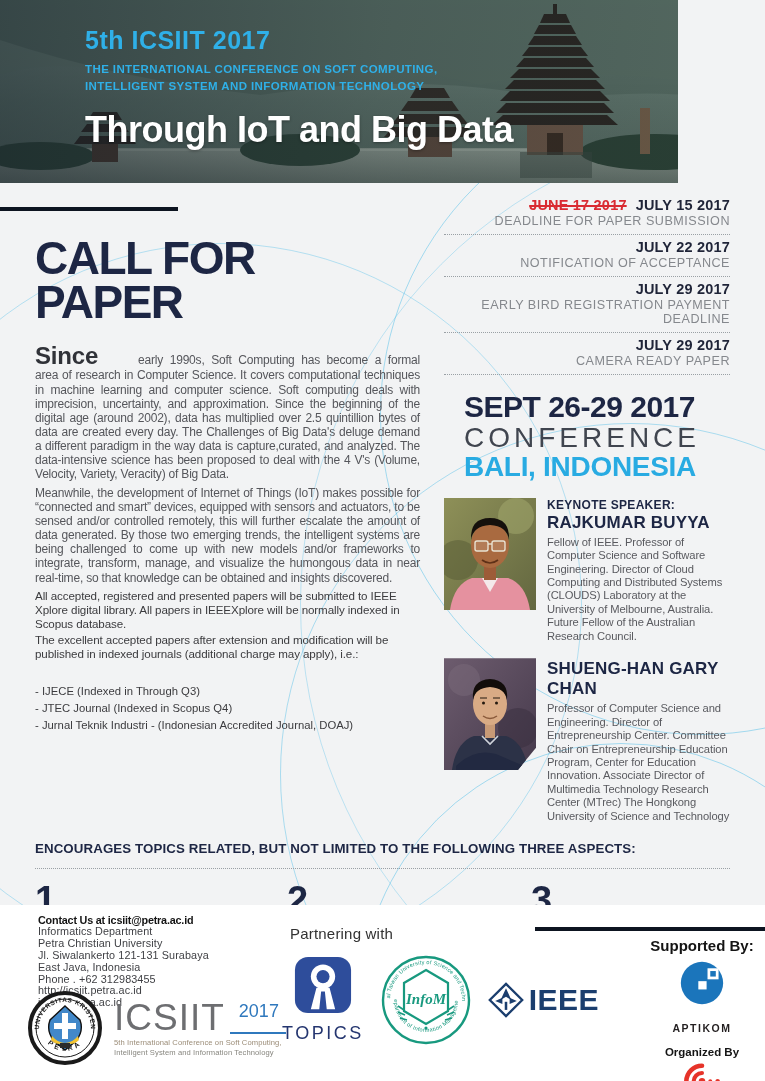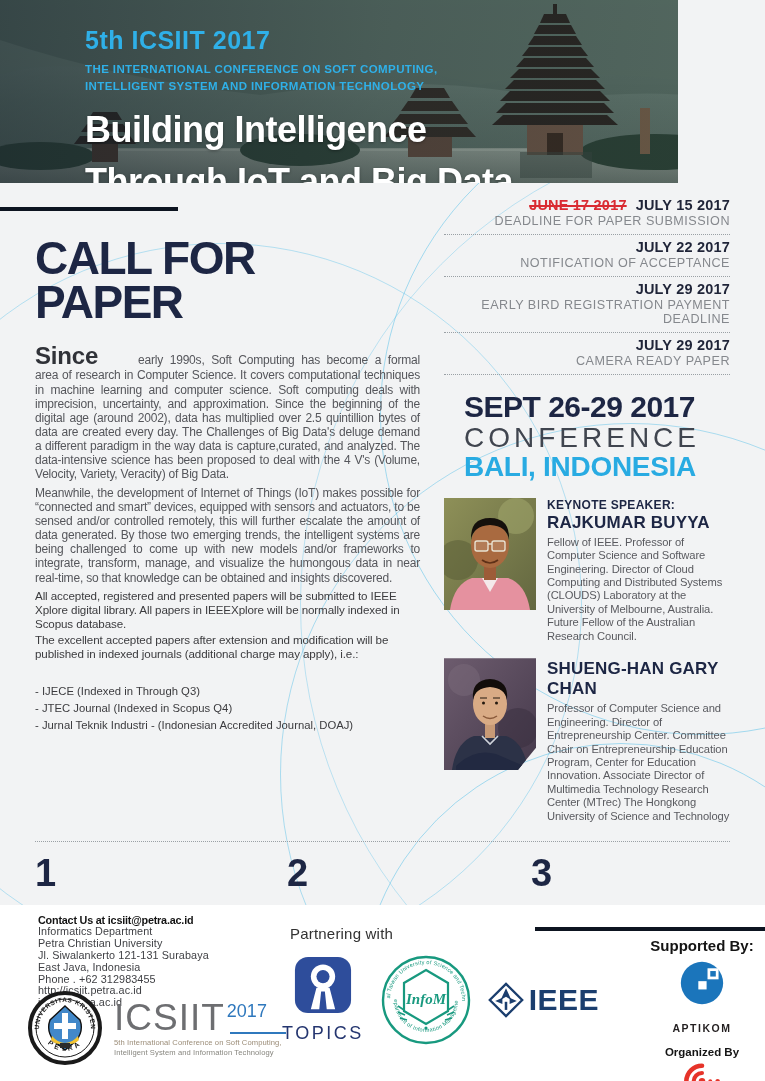--- a/index.html
+++ b/index.html
@@ -62,21 +62,21 @@
   
   .footer{position:relative;z-index:2;width:765px;height:176px;background:#ffffff;}
   .footer-contact{position:absolute;left:38px;top:9px;}
   .contact-heading{font-size:10.8px;font-weight:700;color:#141414;letter-spacing:-0.2px;}
   .contact-line{font-size:10.8px;color:#3e3f43;line-height:1.1;letter-spacing:0.1px;}
 
   .footer-logos-left{position:absolute;left:28px;top:86px;display:flex;align-items:flex-start;gap:12px;}
   .icsiit-logo{padding-top:8px;}
   .icsiit-row{white-space:nowrap;line-height:1;}
   .icsiit-word{font-size:37px;color:#6d6e71;letter-spacing:1px;}
-  .icsiit-year{font-size:18px;color:#2f78bd;position:relative;top:-13px;margin-left:2px;}
+  .icsiit-year{font-size:18px;color:#2f78bd;position:relative;top:-13px;margin-left:14px;}
   .icsiit-line{width:56px;height:2px;background:#2f78bd;margin:-4px 0 4px 116px;}
   .icsiit-sub{font-size:7.6px;line-height:1.35;letter-spacing:0.1px;}
   .sub1{color:#9b8c77;} .sub2{color:#87867f;}
 
   .partnering{position:absolute;left:282px;top:20px;width:330px;}
   .partner-label{font-size:15px;color:#323232;letter-spacing:0.2px;margin-left:8px;}
   .partner-row{display:flex;align-items:center;gap:16px;margin-top:12px;}
   .ntust-block{text-align:center;}
   .ntust-label{font-size:18px;color:#24356f;letter-spacing:2.5px;margin-top:5px;font-weight:400;}
   .ieee-block{display:flex;align-items:center;gap:5px;}
@@ -161,21 +161,20 @@
       <rect x="520" y="152" width="72" height="26" fill="#3c4a42" opacity="0.5"></rect>
       <rect width="765" height="183" fill="url(#shade)"></rect>
     </svg>
     <div class="hero-text">
       <h1 class="hero-title">5th ICSIIT 2017</h1>
       <div class="hero-sub">
         <div>THE INTERNATIONAL CONFERENCE ON SOFT COMPUTING,</div>
         <div>INTELLIGENT SYSTEM AND INFORMATION TECHNOLOGY</div>
       </div>
       <h2 class="hero-tagline">
-        <div>Building Intelligence</div>
         <div>Through IoT and Big Data</div>
       </h2>
     </div>
   </header>
 
   <div class="main">
     <div class="arc arc1"></div>
     <div class="arc arc2"></div>
     <div class="arc arc3"></div>
     <div class="arc arc4"></div>
@@ -287,20 +286,21 @@
           </div>
           <div class="speaker-info">
             <div class="kn-name">SHUENG-HAN GARY CHAN</div>
             <div class="kn-bio">Professor of Computer Science and Engineering. Director of Entrepreneurship Center. Committee Chair on Entrepreneurship Education Program, Center for Education Innovation. Associate Director of Multimedia Technology Research Center (MTrec) The Hongkong University of Science and Technology</div>
           </div>
         </div>
       </section>
     </div>
 
     <section class="topics">
+      <div class="topics-heading">ENCOURAGES TOPICS RELATED, BUT NOT LIMITED TO THE FOLLOWING THREE ASPECTS:</div>
       <hr class="topics-rule">
       <div class="topic-cols">
         <div class="tcol1">
           <div class="topic-num">1</div>
 
         </div>
         <div class="tcol2">
           <div class="topic-num">2</div>
 
         </div>

